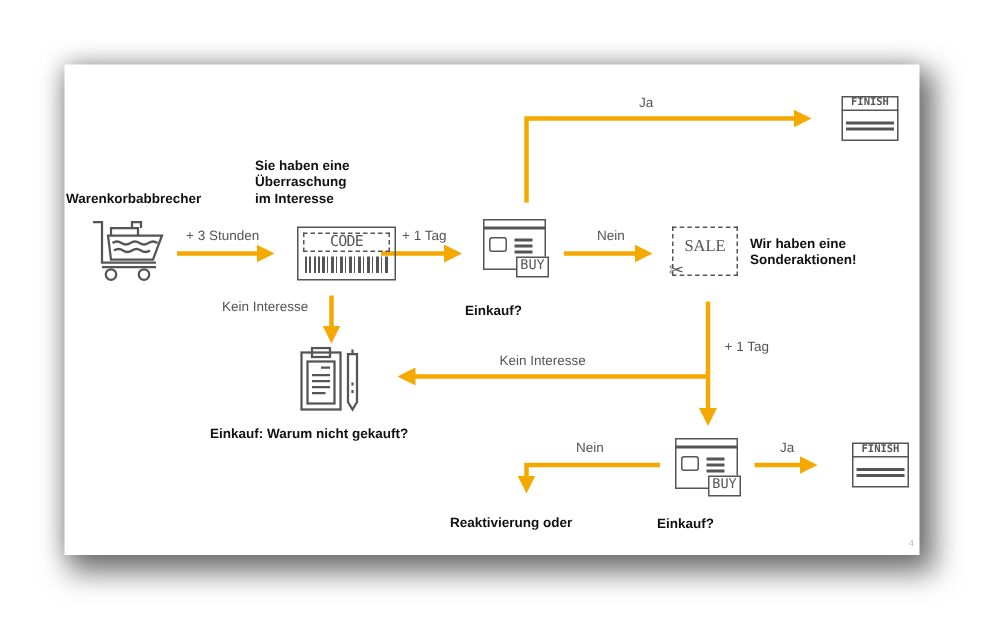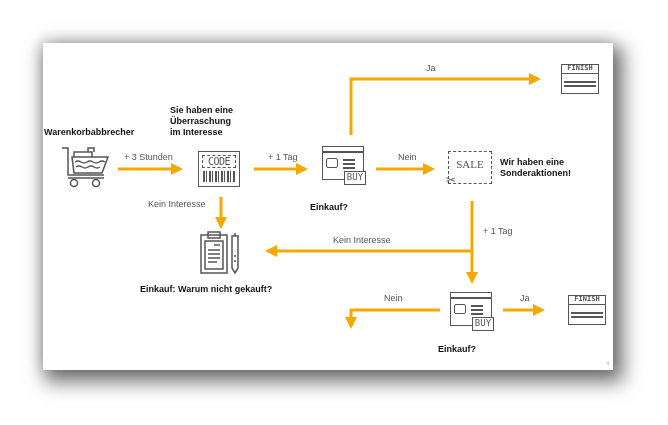--- a/index.html
+++ b/index.html
@@ -45,21 +45,21 @@
     <path d="M15,17 q3,-2 6,0 t6,0 t6,0 t6,0 t6,0"></path>
     <path d="M16,22 q3,-2 6,0 t6,0 t6,0 t6,0"></path>
     <path d="M8,33 H44"></path>
     <circle cx="14" cy="38" r="3.5"></circle>
     <circle cx="36" cy="38" r="3.5"></circle>
   </g>
 </svg>
 <div class="bold" style="left:44px;top:127px;width:100px">Warenkorbabbrecher</div>
 <div class="lbl" style="left:124px;top:152px">+ 3 Stunden</div>
 
-<div class="icon" style="left:198px;top:151px;width:42px;height:36px;border:1.5px solid #555;box-sizing:border-box">
+<div class="icon" style="left:198px;top:151px;width:66px;height:36px;border:1.5px solid #555;box-sizing:border-box">
   <div style="position:absolute;left:3px;top:3px;right:3px;height:13px;border:1px dashed #555;box-sizing:border-box;font-family:'DejaVu Sans Mono',monospace;font-size:10px;line-height:11px;text-align:center;color:#555;letter-spacing:-0.5px">CODE</div>
   <div style="position:absolute;left:4px;top:19px;right:4px;height:11px;background:repeating-linear-gradient(90deg,#555 0 1.5px,#fff 1.5px 3px,#555 3px 4px,#fff 4px 6px)"></div>
 </div>
 <div class="bold" style="left:170px;top:105px;width:100px">
   <div>Sie haben eine</div>
   <div>Überraschung</div>
   <div>im Interesse</div>
 </div>
 <div class="lbl" style="left:268px;top:152px">+ 1 Tag</div>
 <div class="lbl" style="left:148px;top:199px">Kein Interesse</div>
@@ -124,15 +124,16 @@
 <div class="lbl" style="left:520px;top:293px">Ja</div>
 
 <div class="icon" style="left:568px;top:295px;width:38px;height:30px">
   <div style="position:absolute;left:0;top:0;width:38px;height:30px;border:1.5px solid #555;box-sizing:border-box"></div>
   <div style="position:absolute;left:0;top:0;width:38px;height:9px;border-bottom:1.5px solid #555;font-family:'DejaVu Sans Mono',monospace;font-size:7px;font-weight:bold;line-height:9px;text-align:center;color:#555">FINISH</div>
   <div style="position:absolute;left:3px;top:17px;width:32px;height:1.5px;background:#555"></div>
   <div style="position:absolute;left:3px;top:21px;width:32px;height:1.5px;background:#555"></div>
 </div>
 
 <div class="bold" style="left:300px;top:343px;width:104px">
+  <div>Reaktivierung oder</div>
 </div>
 
 <div class="slidenum" style="left:606px;top:360px;right:auto;bottom:auto">4</div>
 
 </body></html>

